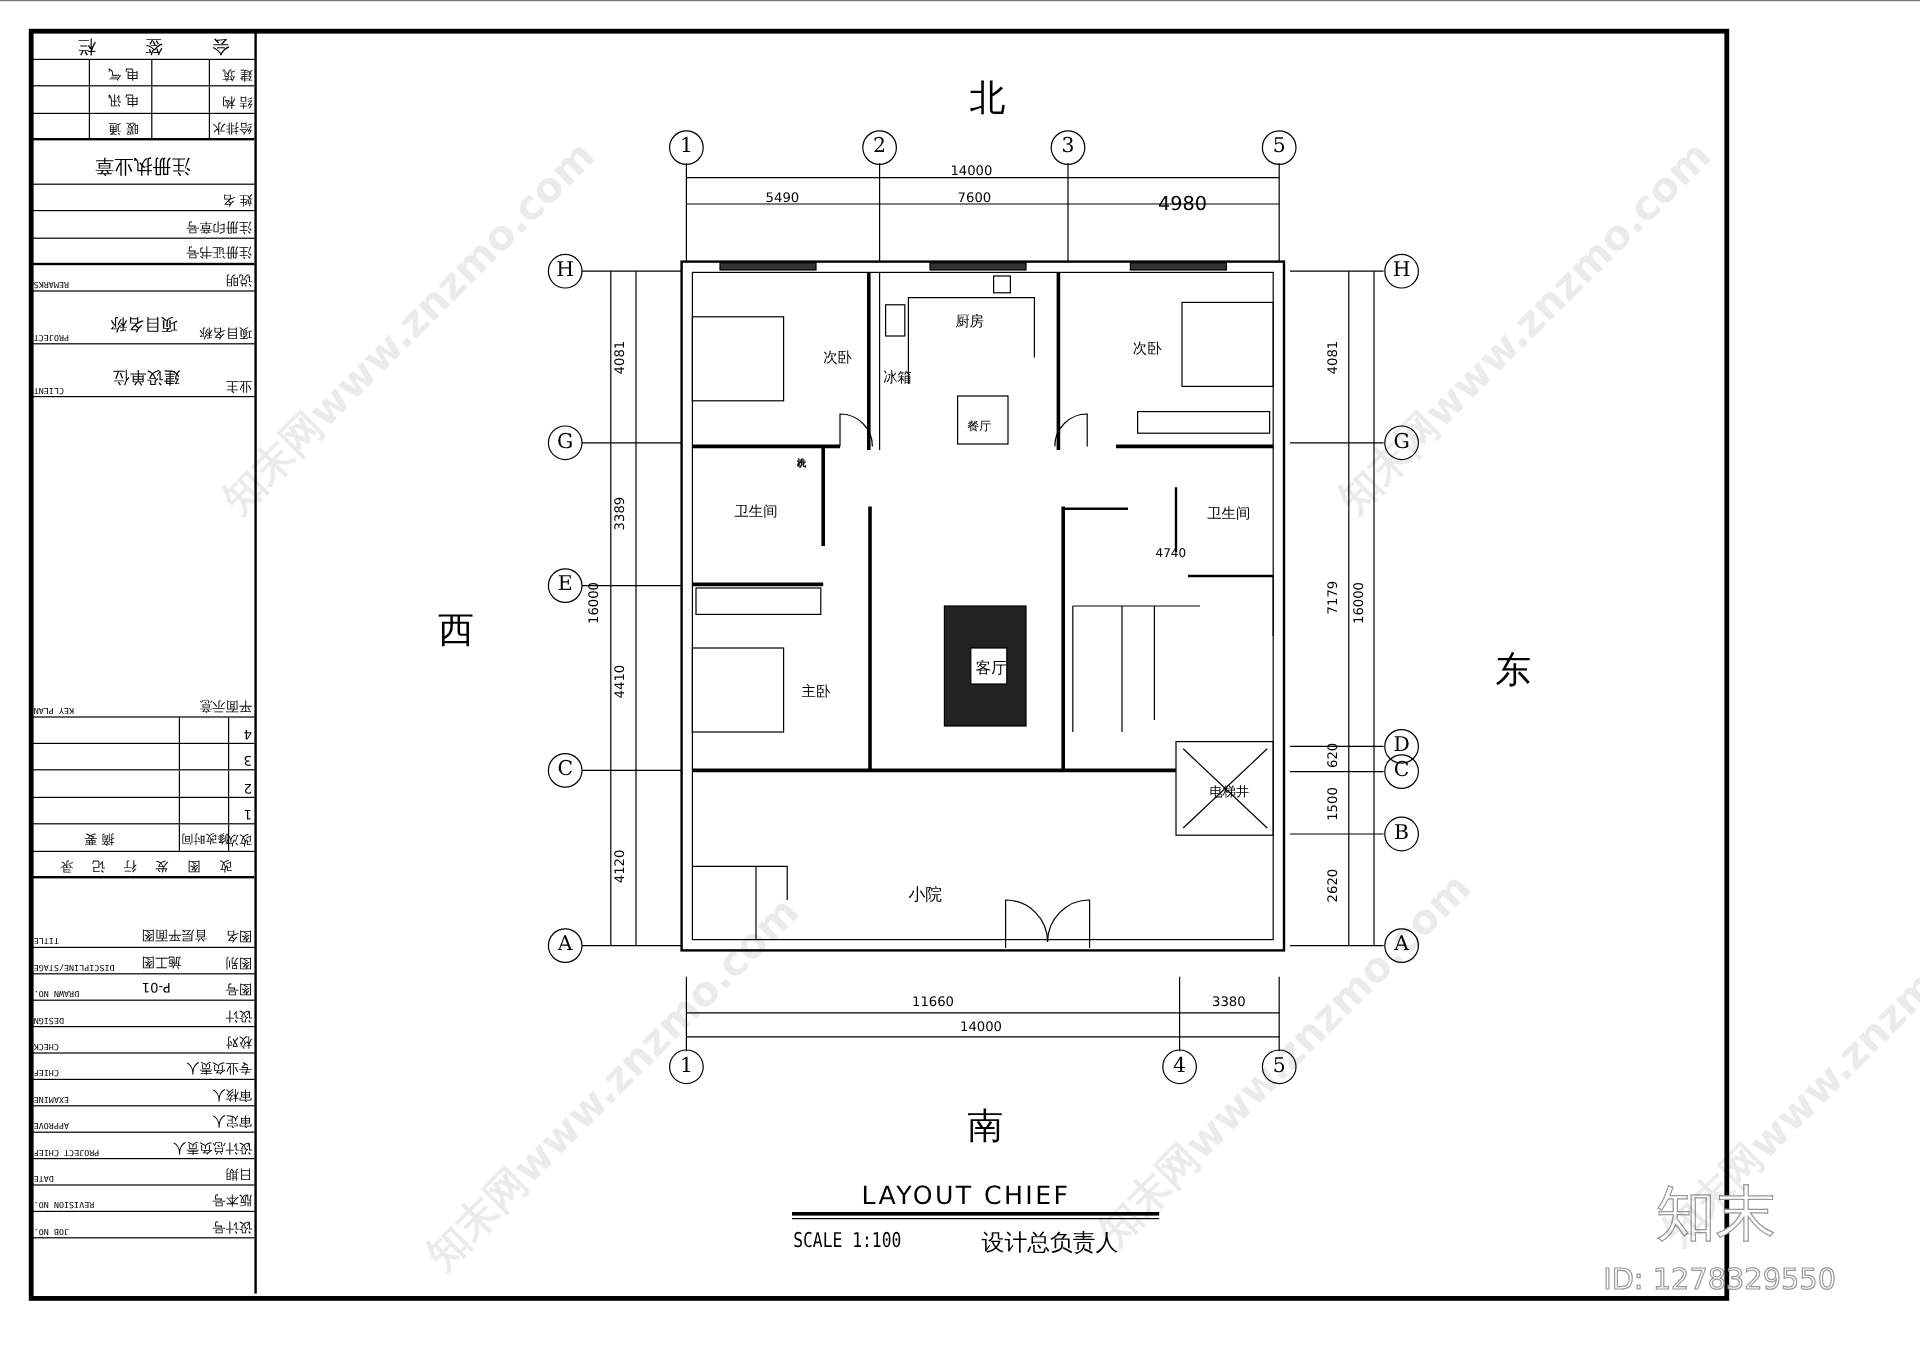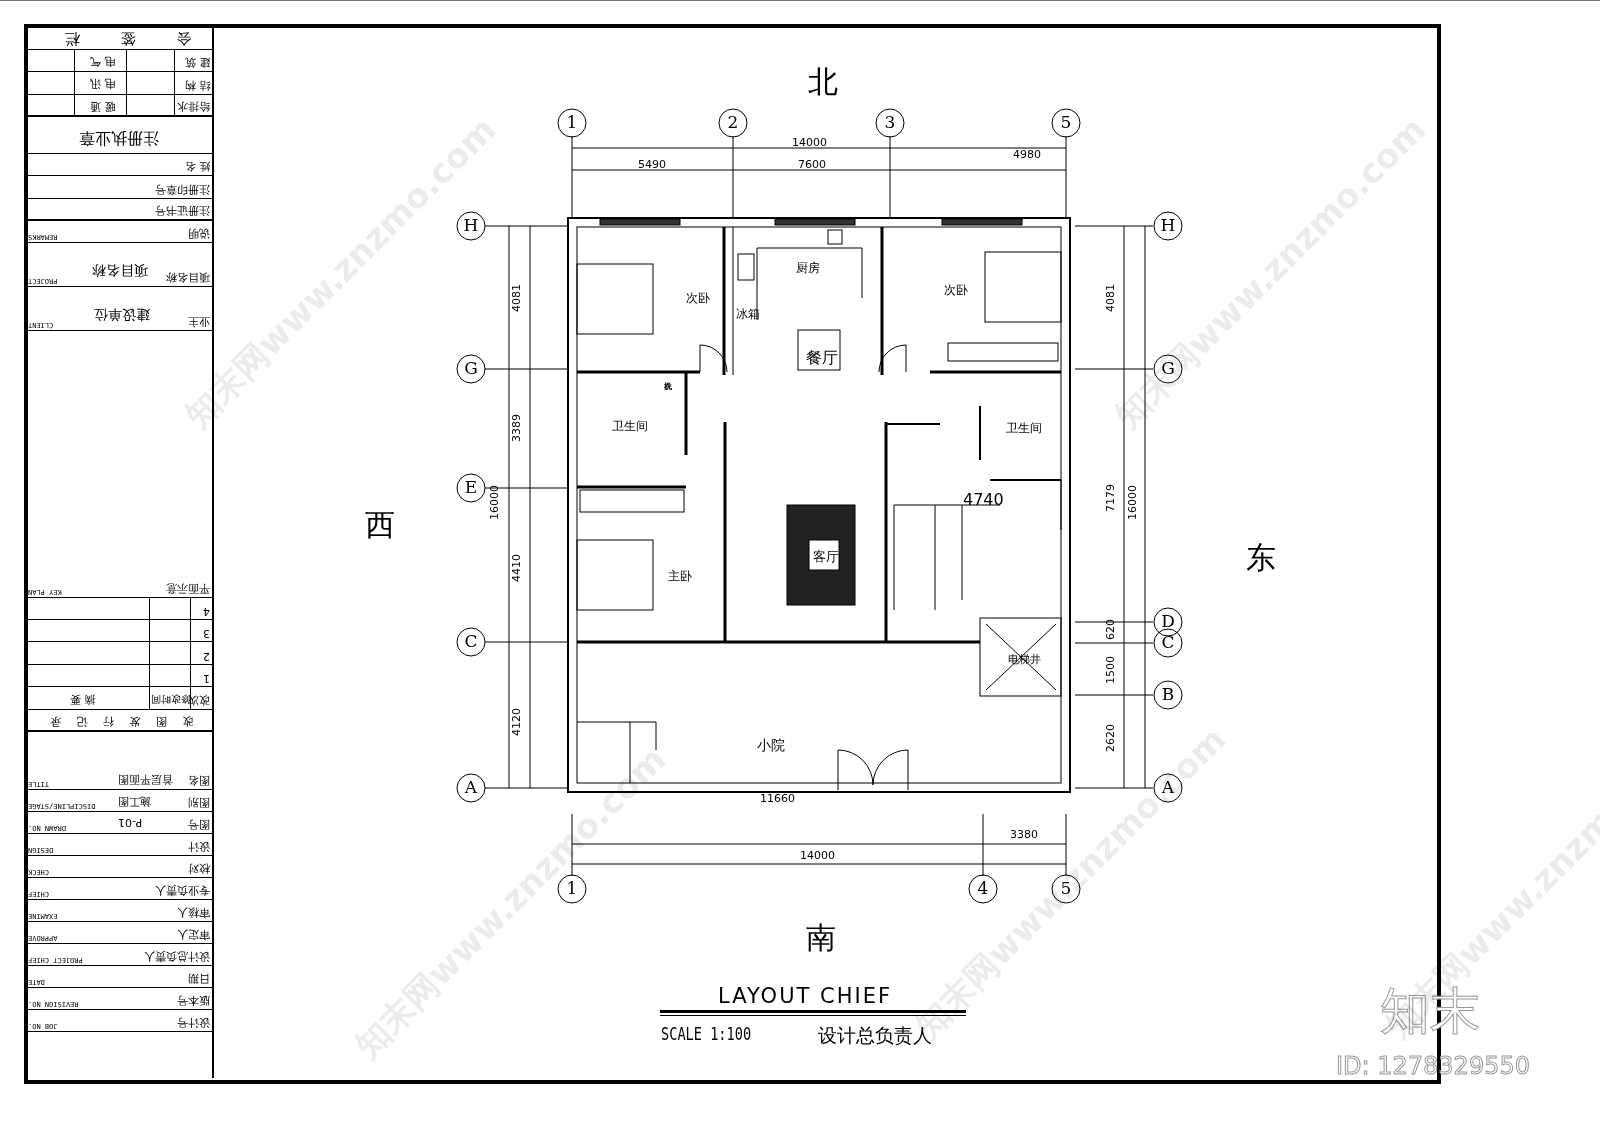--- a/index.html
+++ b/index.html
@@ -306,43 +306,43 @@
     <span class="lbl" style="left: 1160px; top: 358px; width: 16px; text-align: center; font-size: 17px; font-family: &quot;DejaVu Serif&quot;, serif;">G</span>
     <span class="lbl" style="left: 1160px; top: 611px; width: 16px; text-align: center; font-size: 17px; font-family: &quot;DejaVu Serif&quot;, serif;">D</span>
     <span class="lbl" style="left: 1160px; top: 632px; width: 16px; text-align: center; font-size: 17px; font-family: &quot;DejaVu Serif&quot;, serif;">C</span>
     <span class="lbl" style="left: 1160px; top: 684px; width: 16px; text-align: center; font-size: 17px; font-family: &quot;DejaVu Serif&quot;, serif;">B</span>
     <span class="lbl" style="left: 1160px; top: 777px; width: 16px; text-align: center; font-size: 17px; font-family: &quot;DejaVu Serif&quot;, serif;">A</span>
   </div>
 
 <span class="lbl" style="left:792px;top:136px;font-size:11px;">14000</span>
 <span class="lbl" style="left:638px;top:158px;font-size:11px;">5490</span>
 <span class="lbl" style="left:798px;top:158px;font-size:11px;">7600</span>
-<span class="lbl" style="left:965px;top:148px;font-size:11px;margin-left:48px;">4980</span>
-<span class="lbl" style="left:760px;top:792px;font-size:11px;">11660</span>
+<span class="lbl" style="left:965px;top:160px;font-size:16px;">4980</span>
+<span class="lbl" style="left:760px;top:828px;font-size:11px;">11660</span>
 <span class="lbl" style="left:1010px;top:828px;font-size:11px;">3380</span>
 <span class="lbl" style="left:800px;top:849px;font-size:11px;">14000</span>
-<span class="lbl" style="left:963px;top:490px;font-size:16px;">4740</span>
+<span class="lbl" style="left:963px;top:456px;font-size:10px;">4740</span>
 <div id="vdims">
     <span class="lbl" style="left: 510px; top: 312px; font-size: 11px; transform: rotate(-90deg); transform-origin: left top;">4081</span>
     <span class="lbl" style="left: 510px; top: 442px; font-size: 11px; transform: rotate(-90deg); transform-origin: left top;">3389</span>
     <span class="lbl" style="left: 510px; top: 582px; font-size: 11px; transform: rotate(-90deg); transform-origin: left top;">4410</span>
     <span class="lbl" style="left: 510px; top: 736px; font-size: 11px; transform: rotate(-90deg); transform-origin: left top;">4120</span>
     <span class="lbl" style="left: 488px; top: 520px; font-size: 11px; transform: rotate(-90deg); transform-origin: left top;">16000</span>
     <span class="lbl" style="left: 1104px; top: 312px; font-size: 11px; transform: rotate(-90deg); transform-origin: left top;">4081</span>
     <span class="lbl" style="left: 1104px; top: 512px; font-size: 11px; transform: rotate(-90deg); transform-origin: left top;">7179</span>
     <span class="lbl" style="left: 1104px; top: 640px; font-size: 11px; transform: rotate(-90deg); transform-origin: left top;">620</span>
     <span class="lbl" style="left: 1104px; top: 684px; font-size: 11px; transform: rotate(-90deg); transform-origin: left top;">1500</span>
     <span class="lbl" style="left: 1104px; top: 752px; font-size: 11px; transform: rotate(-90deg); transform-origin: left top;">2620</span>
     <span class="lbl" style="left: 1126px; top: 520px; font-size: 11px; transform: rotate(-90deg); transform-origin: left top;">16000</span>
   </div>
 
 <span class="lbl" style="left:686px;top:290px;font-size:12px;">次卧</span>
 <span class="lbl" style="left:796px;top:260px;font-size:12px;">厨房</span>
 <span class="lbl" style="left:736px;top:306px;font-size:12px;">冰箱</span>
-<span class="lbl" style="left:806px;top:348px;font-size:16px;">餐厅</span>
+<span class="lbl" style="left:806px;top:348px;font-size:10px;">餐厅</span>
 <span class="lbl" style="left:944px;top:282px;font-size:12px;">次卧</span>
 <span class="lbl" style="left:612px;top:418px;font-size:12px;">卫生间</span>
 <span class="lbl" style="left:661px;top:375px;font-size:8px;writing-mode:vertical-rl;">洗衣机</span>
 <span class="lbl" style="left:1006px;top:420px;font-size:12px;">卫生间</span>
 <span class="lbl" style="left:668px;top:568px;font-size:12px;">主卧</span>
 <span class="lbl" style="left:813px;top:548px;font-size:13px;">客厅</span>
 <span class="lbl" style="left:1008px;top:652px;font-size:11px;">电梯井</span>
 <span class="lbl" style="left:757px;top:737px;font-size:14px;">小院</span>
 
 <span class="lbl" style="left:718px;top:984px;font-size:21px;letter-spacing:2px;">LAYOUT CHIEF</span>

